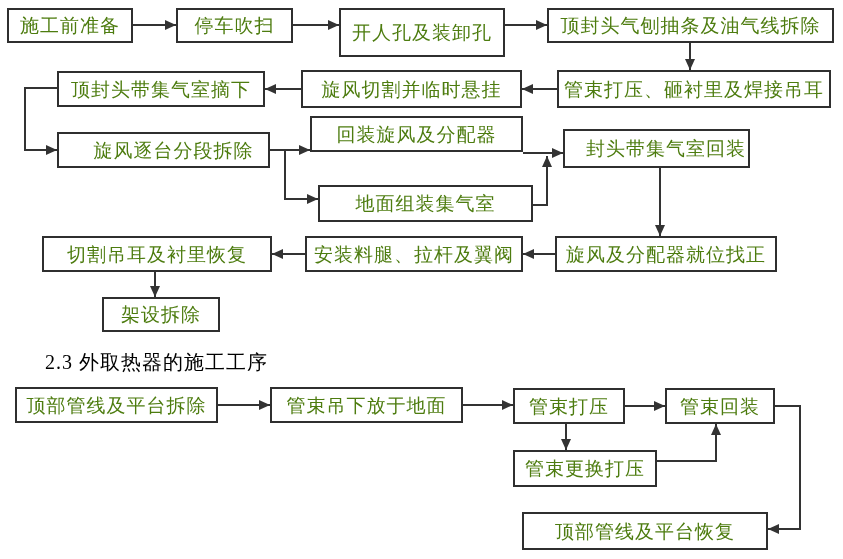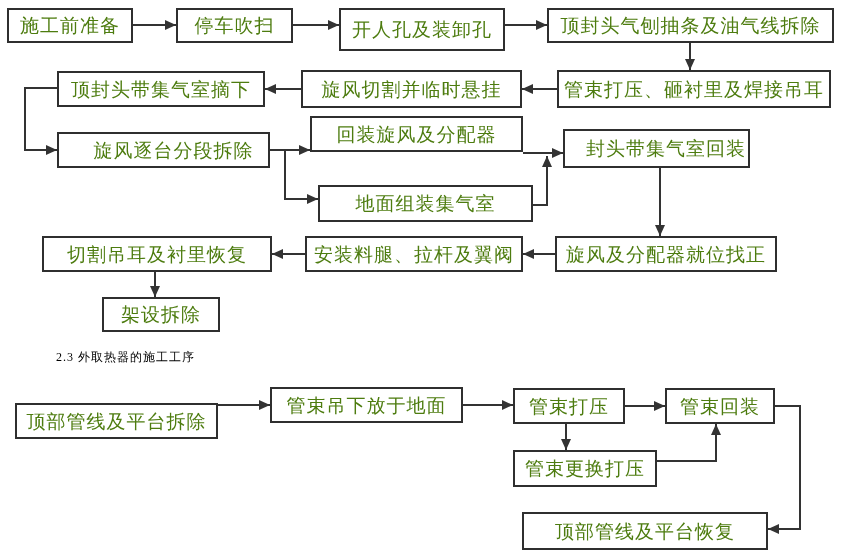--- a/index.html
+++ b/index.html
@@ -31,23 +31,23 @@
     align-items: center;
     justify-content: center;
     font-size: 19px;
     line-height: 1;
     white-space: nowrap;
     z-index: 2;
     letter-spacing: 1px;
   }
   .section-heading {
     position: absolute;
-    left: 56px;
+    left: 45px;
     top: 349px;
-    font-size: 12px;
+    font-size: 20px;
     color: #000000;
     z-index: 2;
     letter-spacing: 1px;
   }
 </style>
 </head>
 <body>
 
 <div id="canvas">
 
@@ -77,36 +77,36 @@
       <line x1="463" y1="405" x2="513" y2="405" marker-end="url(#ah)"></line>
       <line x1="625" y1="406" x2="665" y2="406" marker-end="url(#ah)"></line>
       <line x1="566" y1="424" x2="566" y2="450" marker-end="url(#ah)"></line>
       <polyline points="657,461 716,461 716,424" marker-end="url(#ah)"></polyline>
       <polyline points="775,406 800,406 800,529 768,529" marker-end="url(#ah)"></polyline>
     </g>
   </svg>
 
   <div class="node" style="left:7px;   top:8px;   width:126px; height:35px;">施工前准备</div>
   <div class="node" style="left:176px; top:8px;   width:117px; height:35px;">停车吹扫</div>
-  <div class="node" style="left:339px; top:8px;   width:166px; height:43px;">开人孔及装卸孔</div>
+  <div class="node" style="left:339px; top:8px;   width:166px; height:49px;">开人孔及装卸孔</div>
   <div class="node" style="left:547px; top:8px;   width:287px; height:35px;">顶封头气刨抽条及油气线拆除</div>
   <div class="node" style="left:557px; top:70px;  width:274px; height:38px;">管束打压、砸衬里及焊接吊耳</div>
   <div class="node" style="left:301px; top:70px;  width:221px; height:38px;">旋风切割并临时悬挂</div>
   <div class="node" style="left:57px;  top:71px;  width:208px; height:36px;">顶封头带集气室摘下</div>
   <div class="node" style="left:57px;  top:132px; width:213px; height:36px;padding-left:20px;">旋风逐台分段拆除</div>
   <div class="node" style="left:310px; top:116px; width:213px; height:36px;">回装旋风及分配器</div>
   <div class="node" style="left:318px; top:185px; width:215px; height:37px;">地面组装集气室</div>
   <div class="node" style="left:563px; top:129px; width:187px; height:39px;padding-left:19px;">封头带集气室回装</div>
   <div class="node" style="left:555px; top:236px; width:222px; height:36px;">旋风及分配器就位找正</div>
   <div class="node" style="left:305px; top:236px; width:218px; height:36px;">安装料腿、拉杆及翼阀</div>
   <div class="node" style="left:42px;  top:236px; width:230px; height:36px;">切割吊耳及衬里恢复</div>
   <div class="node" style="left:102px; top:297px; width:118px; height:35px;">架设拆除</div>
 
   <div class="section-heading">2.3 外取热器的施工工序</div>
 
-  <div class="node" style="left:15px;  top:387px; width:203px; height:36px;margin-top:16px;">顶部管线及平台拆除</div>
+  <div class="node" style="left:15px;  top:387px; width:203px; height:36px;">顶部管线及平台拆除</div>
   <div class="node" style="left:270px; top:387px; width:193px; height:36px;">管束吊下放于地面</div>
   <div class="node" style="left:513px; top:388px; width:112px; height:36px;">管束打压</div>
   <div class="node" style="left:665px; top:388px; width:110px; height:36px;">管束回装</div>
   <div class="node" style="left:513px; top:450px; width:144px; height:37px;text-align:center;">管束更换打压</div>
   <div class="node" style="left:522px; top:512px; width:246px; height:38px;">顶部管线及平台恢复</div>
 
 </div>
 
 </body></html>

